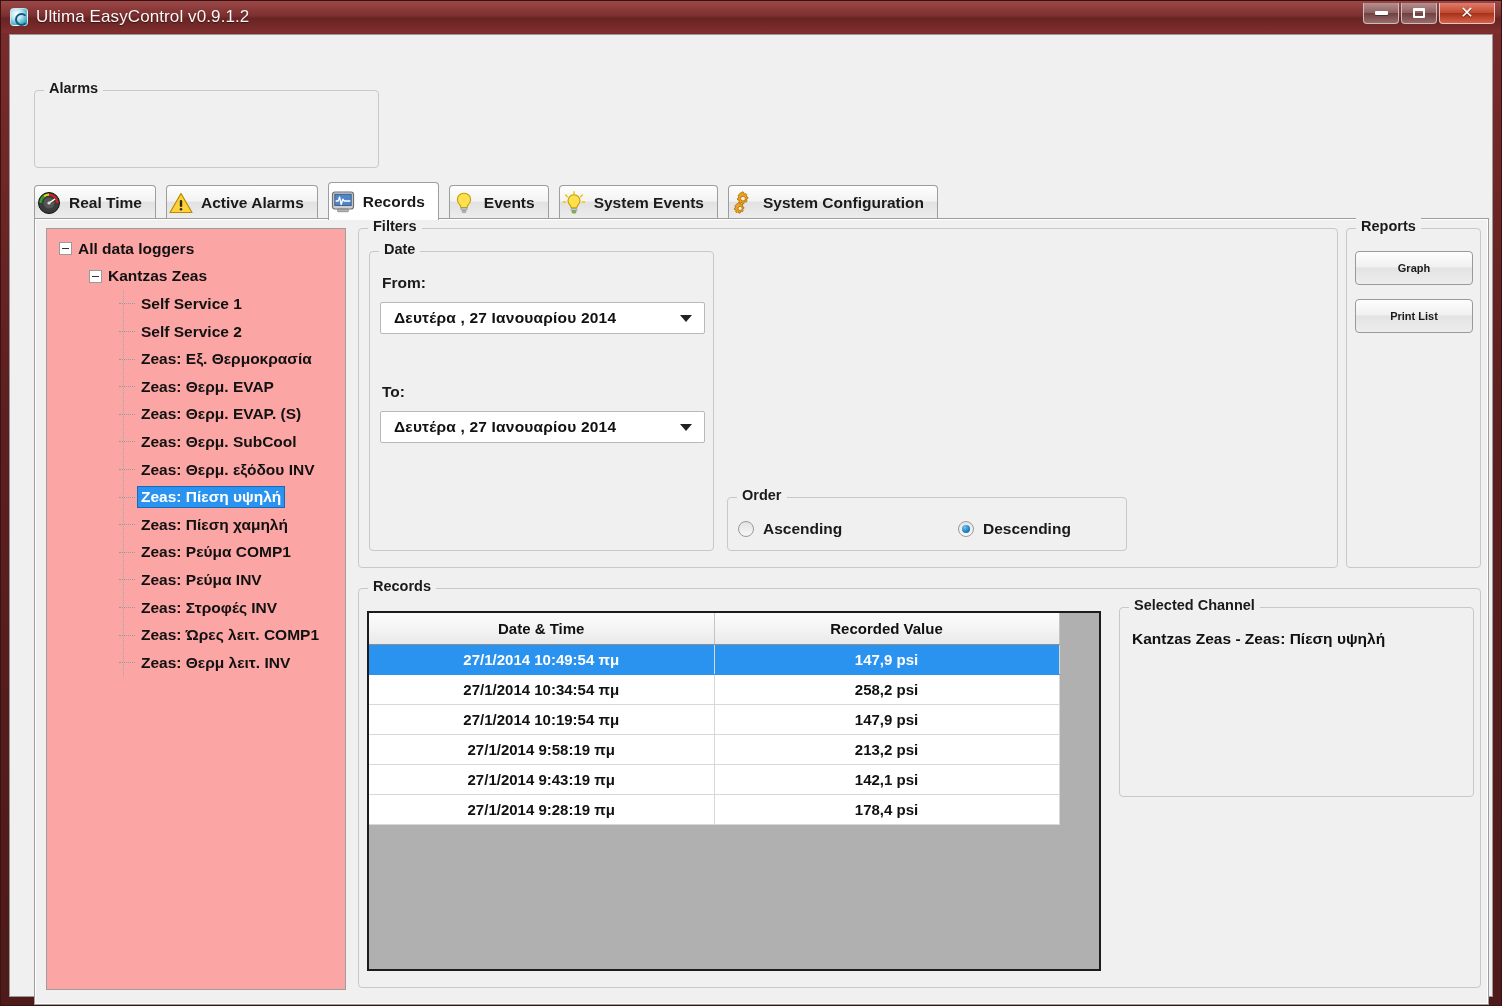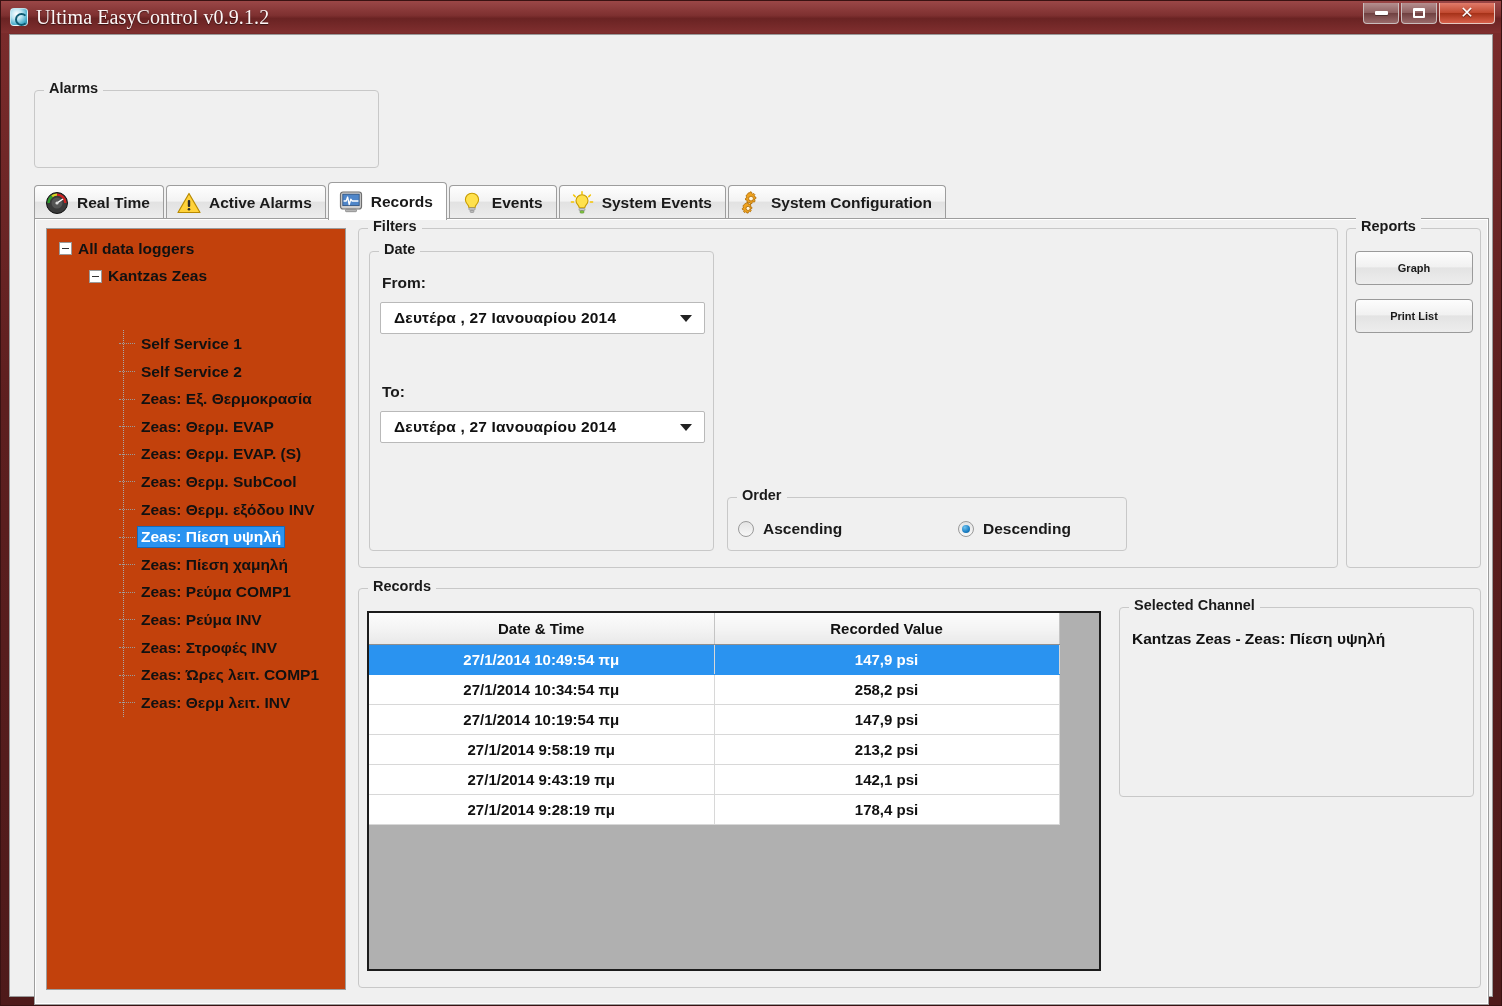--- a/index.html
+++ b/index.html
@@ -39,23 +39,23 @@
     position: relative;
     flex: 0 0 auto;
   }
   .title-icon:after {
     content: "";
     position: absolute; left: 4px; top: 4px; width: 9px; height: 9px;
     border: 2px solid #0d5a72; border-radius: 50%;
     border-right-color: transparent;
   }
   .title-text {
-    color: #fdf6f6; font-size: 20px; font-weight: 500;
+    color: #fdf6f6; font-size: 17px; font-weight: 500;
     text-shadow: 0 1px 1px rgba(0,0,0,.55);
-    letter-spacing: .1px; white-space: nowrap; font-family: Liberation Serif, serif;
+    letter-spacing: .1px; white-space: nowrap;
   }
   .win-buttons {
     position: absolute; right: 6px; top: 2px;
     display: flex; gap: 2px; align-items: flex-start;
   }
   .win-btn {
     width: 36px; height: 21px;
     border: 1px solid #c9bdbd;
     border-top: none;
     border-radius: 0 0 4px 4px;
@@ -90,27 +90,27 @@
   #alarms-group { left: 24px; top: 55px; width: 345px; height: 78px; padding-left: 27px; }
 
   
   .tabstrip {
     position: absolute; left: 24px; top: 148px; width: 1455px; height: 36px;
     display: flex; align-items: flex-end;
   }
   .tab {
     height: 34px;
     display: flex; align-items: center; gap: 8px;
-    padding: 0 13px 0 10px;
+    padding: 0 13px 0 2px;
     border: 1px solid #9d9d9d;
     border-bottom: none;
     border-radius: 4px 4px 0 0;
     background: linear-gradient(to bottom, #fefefe 0%, #f3f3f3 45%, #e2e2e2 50%, #ededed 100%);
     font-size: 15.5px; font-weight: bold; color: #1a1a1a;
-    margin-right: 2px;
+    margin-right: 10px;
     white-space: nowrap;
     position: relative;
   }
   .tab.active {
     height: 38px;
     background: #ffffff;
     border-color: #9d9d9d;
     z-index: 5;
     margin-bottom: -1px;
   }
@@ -123,21 +123,21 @@
     border: 1px solid #9d9d9d;
   }
   .page-bg {
     position: absolute; left: 1px; top: 1px; right: 1px; bottom: 1px;
     background: #f0f0f0;
   }
 
   
   #tree-panel {
     position: absolute; left: 10px; top: 8px; width: 300px; height: 762px;
-    background: #c2410c; border: 1px solid #9d9d9d;
+    background: #fca5a5; border: 1px solid #9d9d9d;
     overflow: hidden;
   }
   .tree { padding: 6px 0 0 0; font-size: 15.5px; color: #111; }
   .tree-node {
     display: flex; align-items: center; height: 27.6px;
     white-space: nowrap;
     position: relative;
   }
   .tree-node .expander {
     width: 13px; height: 13px; flex: 0 0 auto;
@@ -365,21 +365,21 @@
             <div class="tree-node indent-0">
               <span class="expander"></span>
               <span class="tree-label">All data loggers</span>
             </div>
 
             <div class="tree-node indent-1">
               <span class="expander"></span>
               <span class="tree-label">Kantzas Zeas</span>
             </div>
 
-            <div style="position:relative;margin-top:40px;">
+            <div style="position:relative;">
               <div class="vline"></div>
 
               <div class="tree-node indent-2">
                 <span class="dash"></span>
                 <span class="tree-label">Self Service 1</span>
               </div>
               <div class="tree-node indent-2">
                 <span class="dash"></span>
                 <span class="tree-label">Self Service 2</span>
               </div>

